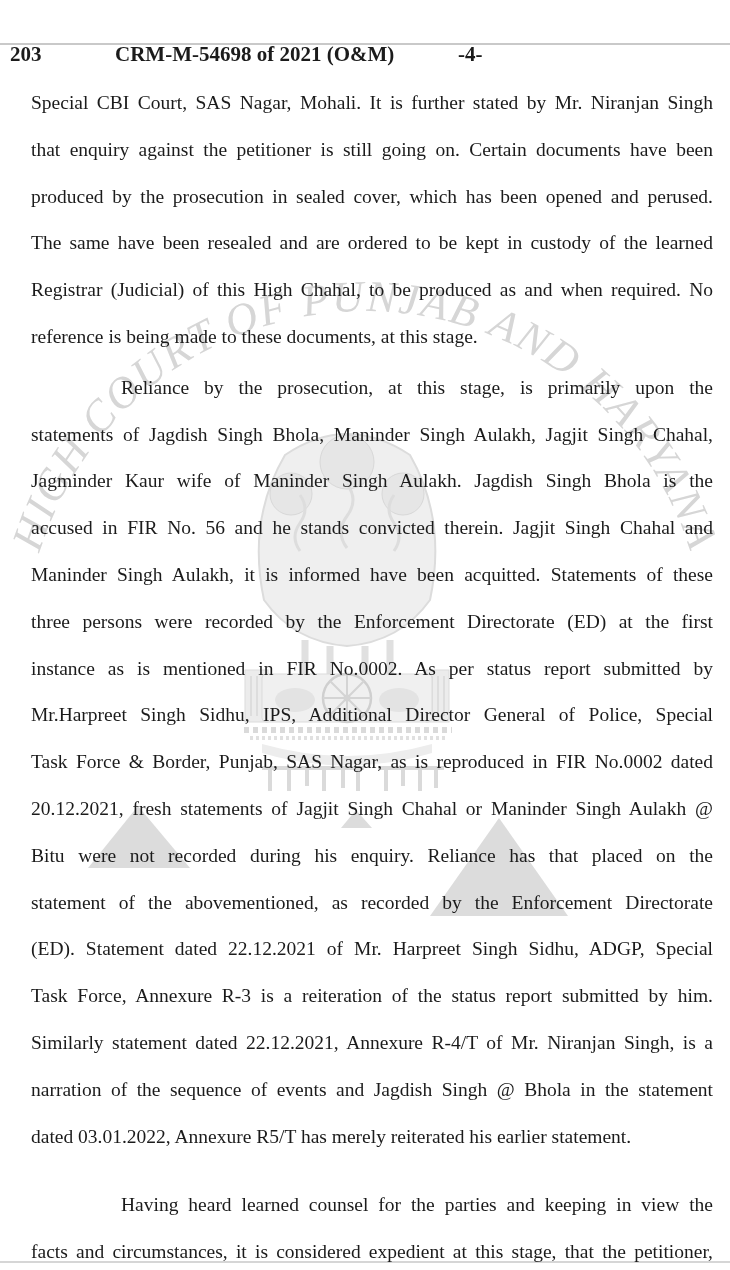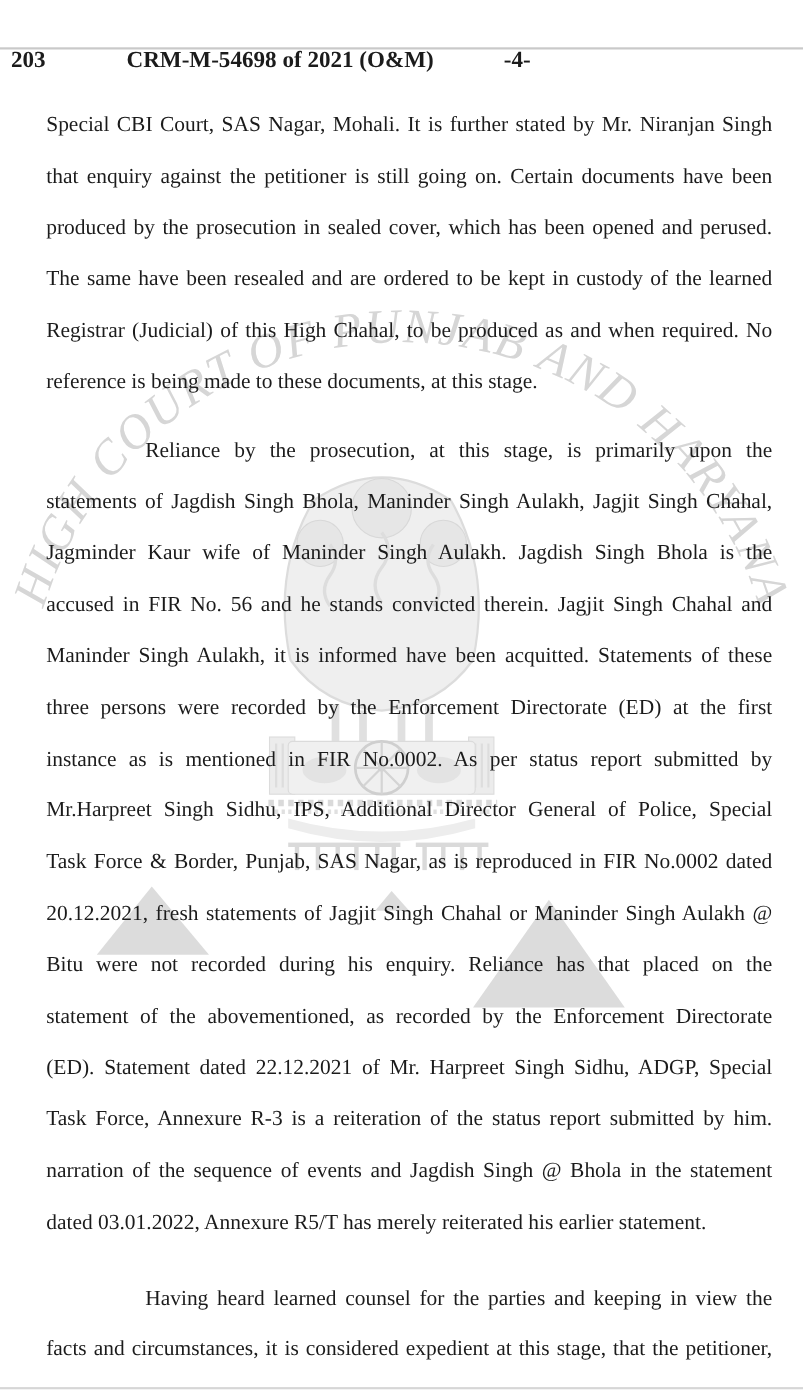--- a/index.html
+++ b/index.html
@@ -31,21 +31,21 @@
     position: absolute; top: 0; left: 0; width: 730px; height: 1270px;
     z-index: 0; pointer-events: none;
   }
   
   .textblock {
     position: absolute; top: 76px; left: 27px; width: 690px;
     z-index: 1;
     font-size: 19.5px;
     line-height: 46.8px;
   }
-  .para { margin: 15px; }
+  .para { margin: 4px; }
   .para.gap-before { margin-top: 22px; }
   .line { text-align: justify; text-align-last: justify; white-space: normal; }
   .ragged-last .line:last-child { text-align-last: left; }
   .indented .line:first-child { text-indent: 90px; }
 </style>
 </head>
 <body>
 
 <div class="page">
 
@@ -128,20 +128,21 @@
         <div class="line">Maninder Singh Aulakh, it is informed have been acquitted. Statements of these</div>
         <div class="line">three persons were recorded by the Enforcement Directorate (ED) at the first</div>
         <div class="line">instance as is mentioned in FIR No.0002. As per status report submitted by</div>
         <div class="line">Mr.Harpreet Singh Sidhu, IPS, Additional Director General of Police, Special</div>
         <div class="line">Task Force &amp; Border, Punjab, SAS Nagar, as is reproduced in FIR No.0002 dated</div>
         <div class="line">20.12.2021, fresh statements of Jagjit Singh Chahal or Maninder Singh Aulakh @</div>
         <div class="line">Bitu were not recorded during his enquiry. Reliance has that placed on the</div>
         <div class="line">statement of the abovementioned, as recorded by the Enforcement Directorate</div>
         <div class="line">(ED). Statement dated 22.12.2021 of Mr. Harpreet Singh Sidhu, ADGP, Special</div>
         <div class="line">Task Force, Annexure R-3 is a reiteration of the status report submitted by him.</div>
+        <div class="line">Similarly statement dated 22.12.2021, Annexure R-4/T of Mr. Niranjan Singh, is a</div>
         <div class="line">narration of the sequence of events and Jagdish Singh @ Bhola in the statement</div>
         <div class="line">dated 03.01.2022, Annexure R5/T has merely reiterated his earlier statement.</div>
       </div>
     <div class="para gap-before indented">
         <div class="line">Having heard learned counsel for the parties and keeping in view the</div>
         <div class="line">facts and circumstances, it is considered expedient at this stage, that the petitioner,</div>
       </div>
   </div>
 
   <div class="rule-bottom"></div>

